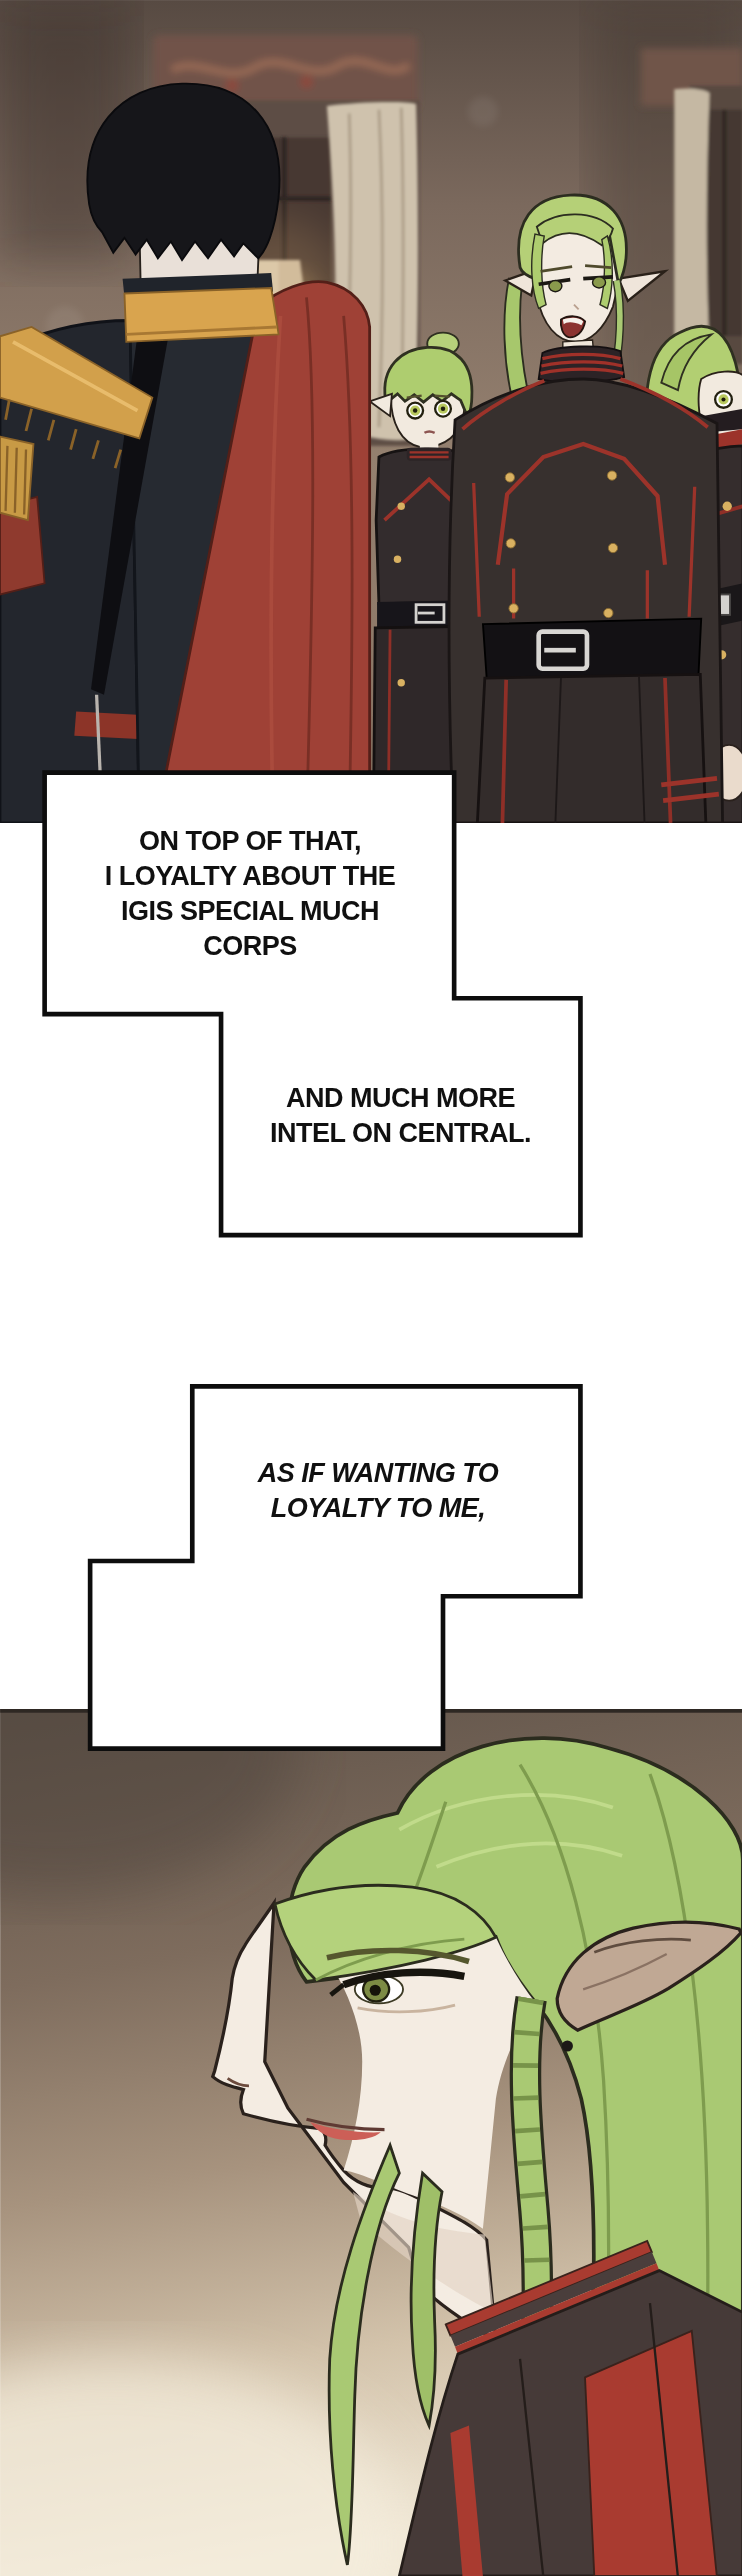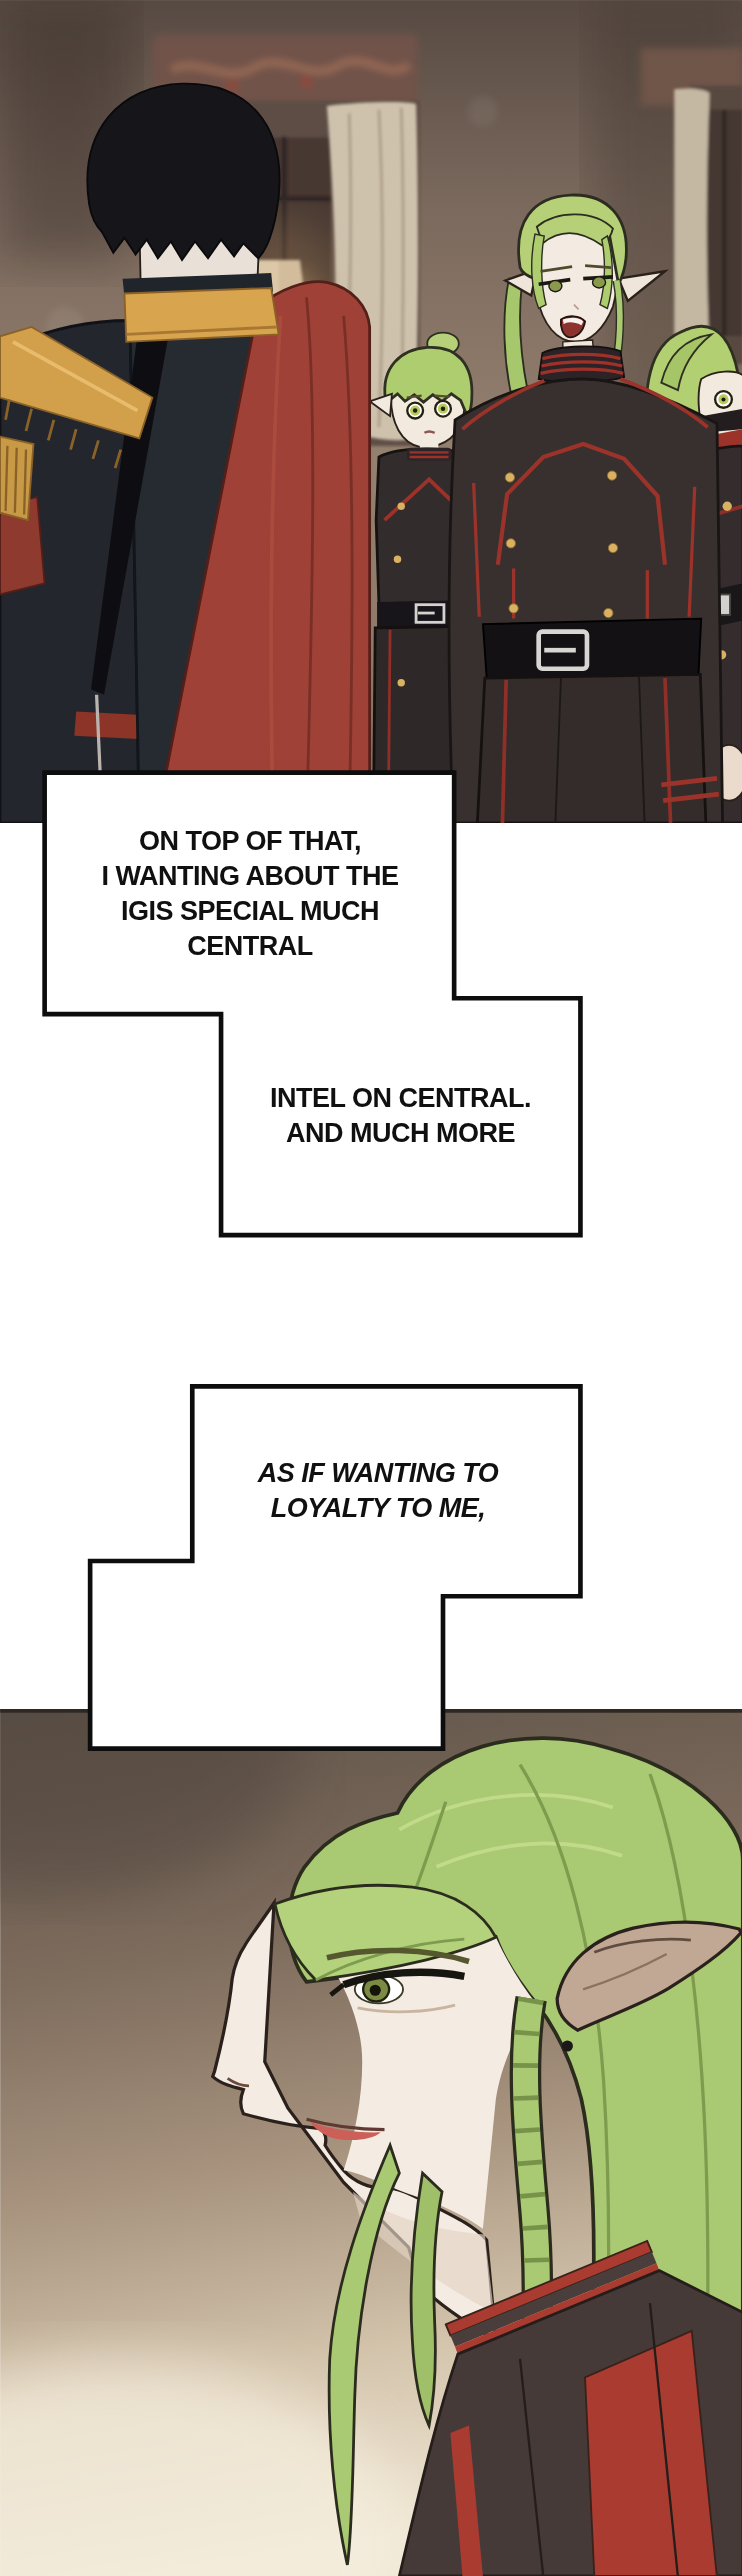--- a/index.html
+++ b/index.html
@@ -336,27 +336,27 @@
     </g>
   </svg>
 
   <svg id="boxes" width="743" height="2576" viewBox="0 0 800 2774">
     <polygon points="48,832 489,832 489,1075 625,1075 625,1330 238,1330 238,1092 48,1092" fill="#ffffff" stroke="#0d0d0d" stroke-width="5"></polygon>
     <polygon points="207,1493 625,1493 625,1719 477,1719 477,1883 97,1883 97,1681 207,1681" fill="#ffffff" stroke="#0d0d0d" stroke-width="5"></polygon>
   </svg>
 
   <div id="t1" class="narr">
     <span>ON TOP OF THAT,</span>
-    <span>I WANTING ABOUT THE</span>
+    <span>I LOYALTY ABOUT THE</span>
     <span>IGIS SPECIAL MUCH</span>
-    <span>CENTRAL</span>
+    <span>CORPS</span>
   </div>
   <div id="t2" class="narr">
+    <span>AND MUCH MORE</span>
     <span>INTEL ON CENTRAL.</span>
-    <span>AND MUCH MORE</span>
   </div>
   <div id="t3" class="narr">
     <span>AS IF WANTING TO</span>
     <span>LOYALTY TO ME,</span>
   </div>
 
 </div>
 
 
 </body></html>

